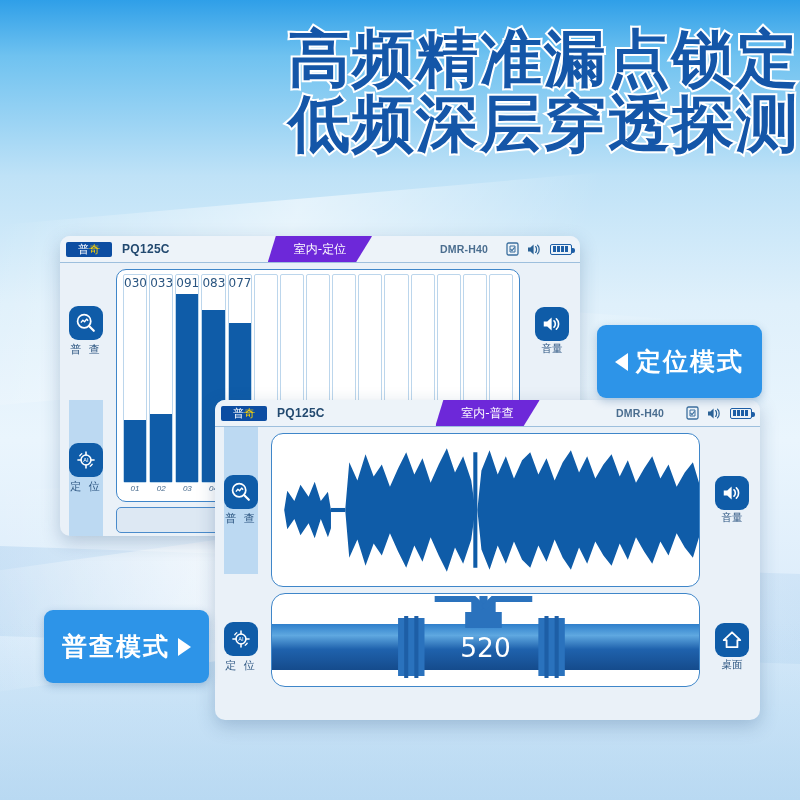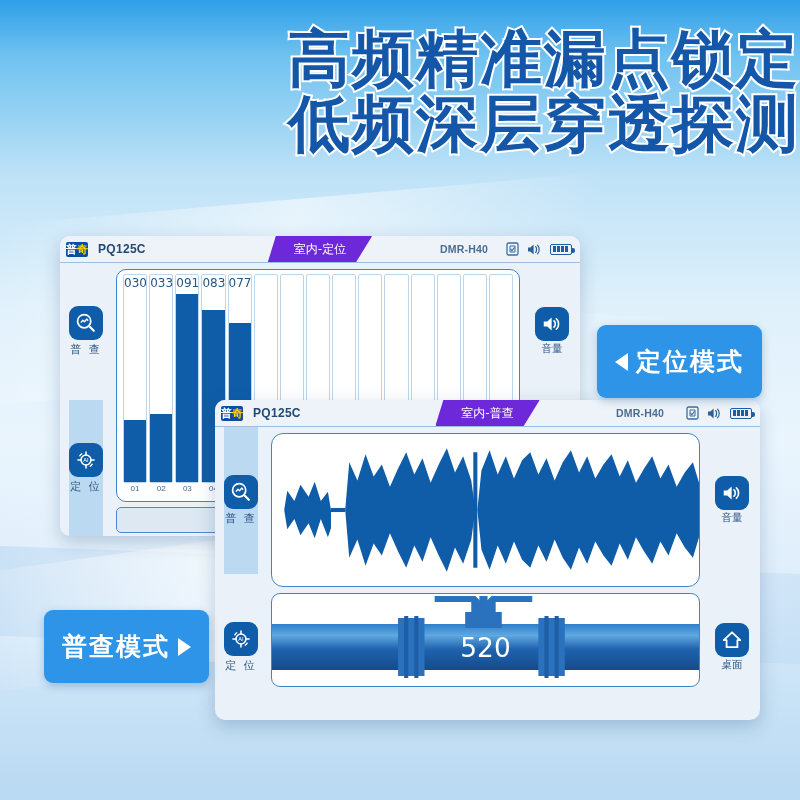--- a/index.html
+++ b/index.html
@@ -29,22 +29,22 @@
     -webkit-text-stroke:4px #ffffff;
     paint-order:stroke fill;
   }
   .headline .l2{display:block;}
 
   
   .device{position:absolute;background:#eaf1f8;border-radius:10px;
           box-shadow:0 6px 18px rgba(30,70,120,.25);overflow:hidden;}
   .dev-top{height:26px;background:#edf3f9;border-bottom:1px solid #9dbfdd;
            display:flex;align-items:center;position:relative;}
-  .logo{margin-left:6px;background:#0c4da2;color:#fff;font-size:11px;font-weight:bold;
-        padding:1px 0;border-radius:2px;letter-spacing:0;line-height:13px;
+  .logo{margin-left:6px;background:#0c4da2;color:#fff;font-size:11px;font-weight:normal;
+        padding:1px 12px;border-radius:2px;letter-spacing:0;line-height:13px;
         font-family:"DejaVu Sans","Liberation Sans",sans-serif;}
   .logo .acc{color:#ffd400;}
   .model{margin-left:10px;color:#22496f;font-size:12px;font-weight:bold;letter-spacing:.3px;}
   .mode-ribbon{position:absolute;left:50%;transform:translateX(-50%);top:0;height:26px;
      background:#6d28d9;color:#fff;font-size:12px;display:flex;align-items:center;justify-content:center;
      font-family:"DejaVu Sans","Liberation Sans",sans-serif;
      clip-path:polygon(8px 0,100% 0,calc(100% - 16px) 100%,0 100%);padding:0 26px;}
   .dmr{position:absolute;font-size:10.5px;color:#4a6d8f;font-weight:bold;letter-spacing:.2px;}
   .stat-icons{position:absolute;display:flex;align-items:center;gap:8px;}
   .ic{display:block;}
@@ -72,27 +72,27 @@
   #dev-locate{left:60px;top:236px;width:520px;height:300px;}
   .chart-card{flex:1;background:#fff;border:1.6px solid #3f86c9;border-radius:10px;
      position:relative;overflow:hidden;}
   .bars{position:absolute;left:6px;right:6px;top:4px;bottom:18px;display:flex;gap:2px;}
   .bcol{flex:1;border:1px solid #bcd6ec;border-radius:2px;position:relative;background:#fff;
         display:flex;flex-direction:column;justify-content:flex-end;}
   .bcol .bv{position:absolute;top:1px;left:0;right:0;text-align:center;font-size:12px;color:#2a5580;
             font-family:"DejaVu Sans","Liberation Sans",sans-serif;}
   .bcol .fill{background:#0f5ca8;width:100%;}
   .xaxis{position:absolute;left:6px;right:6px;bottom:1px;height:16px;display:flex;gap:2px;}
-  .xaxis span{flex:1;text-align:center;font-size:8px;color:#44688c;}
+  .xaxis span{flex:1;text-align:center;font-size:8px;color:#44688c;font-style:italic;}
   .foot-panel{height:24px;margin-top:5px;background:#dde8f3;border:1.4px solid #4a8bcb;border-radius:5px;}
 
   
   #dev-survey{left:215px;top:400px;width:545px;height:320px;}
   .wave-card{height:152px;background:#fff;border:1.6px solid #3f86c9;border-radius:12px;overflow:hidden;}
-  .pipe-card{height:92px;margin-top:6px;background:#fff;border:1.6px solid #3f86c9;border-radius:9px;overflow:hidden;position:relative;}
+  .pipe-card{height:92px;margin-top:6px;background:#fff;border:1.6px solid #3f86c9;border-radius:14px;overflow:hidden;position:relative;}
   .slider-row{height:26px;display:flex;align-items:center;gap:6px;padding:0 6px;box-sizing:border-box;}
   .sl-lbl{font-size:11px;color:#33587c;font-family:"DejaVu Sans","Liberation Sans",sans-serif;}
   .track{flex:1;height:7px;background:#0f5ca8;border-radius:4px;position:relative;}
   .knob{width:13px;height:13px;border-radius:50%;background:#0f5ca8;position:absolute;top:-3px;}
   .knob.l{left:-2px;} .knob.r{right:-2px;}
 
   
   .badge{position:absolute;background:#2d94e8;color:#fff;border-radius:9px;
      display:flex;align-items:center;gap:8px;padding:20px 18px;
      font-family:"DejaVu Sans","Liberation Sans",sans-serif;

